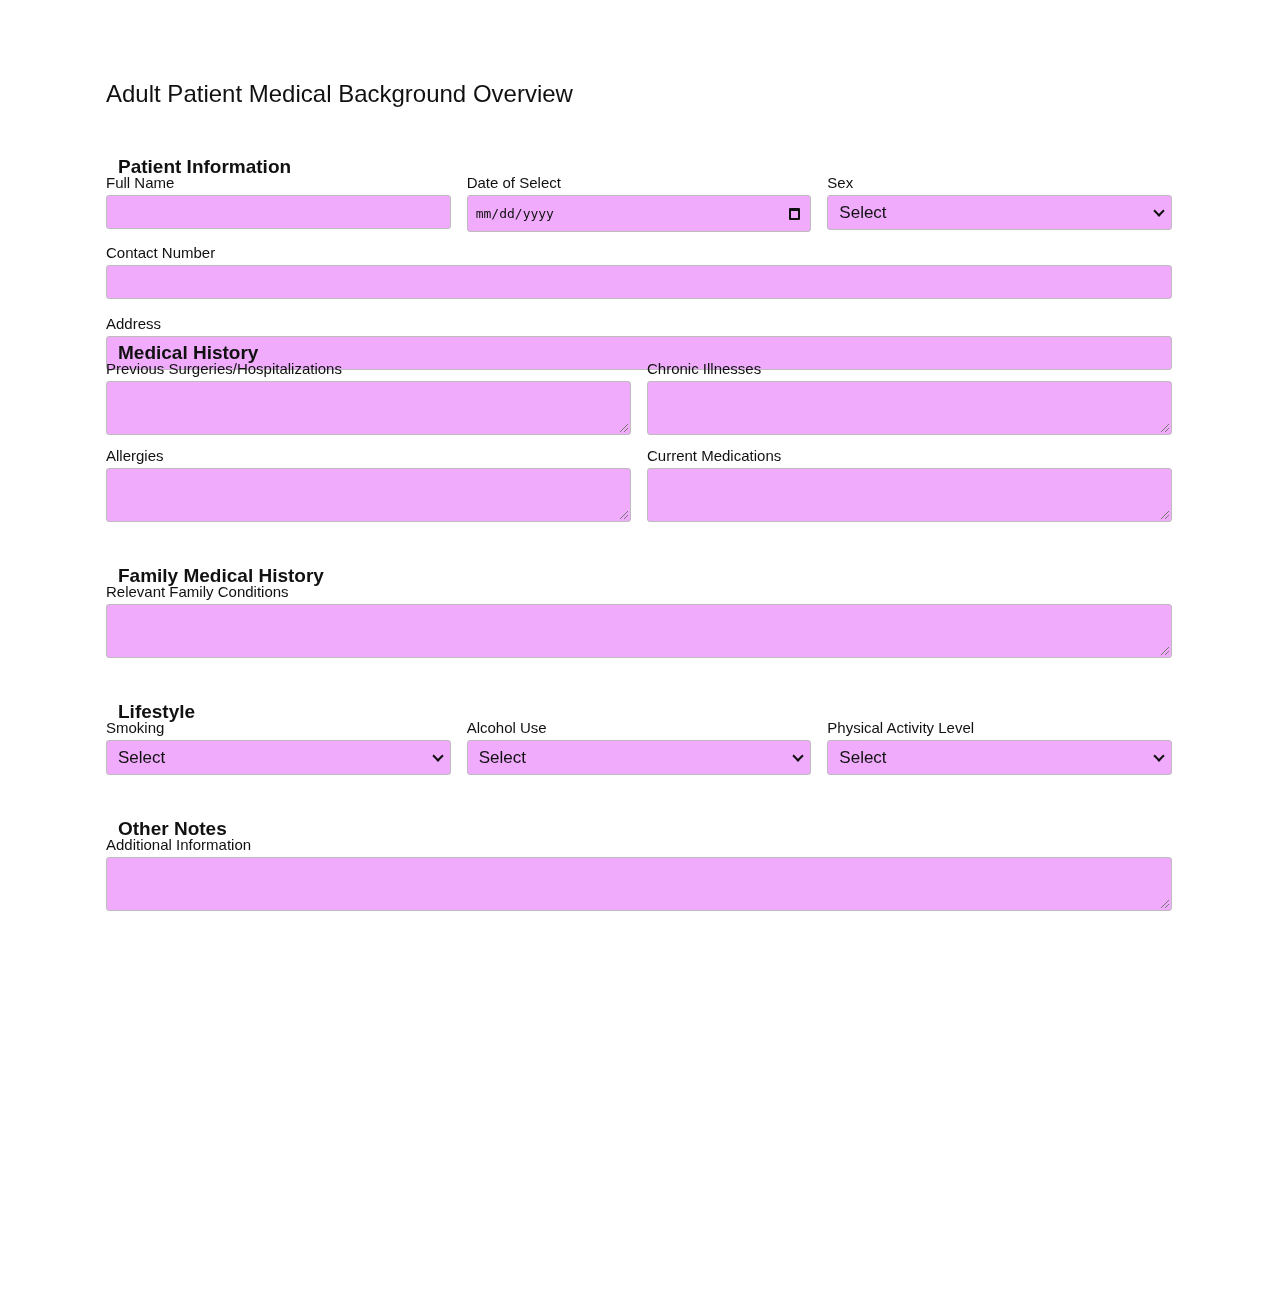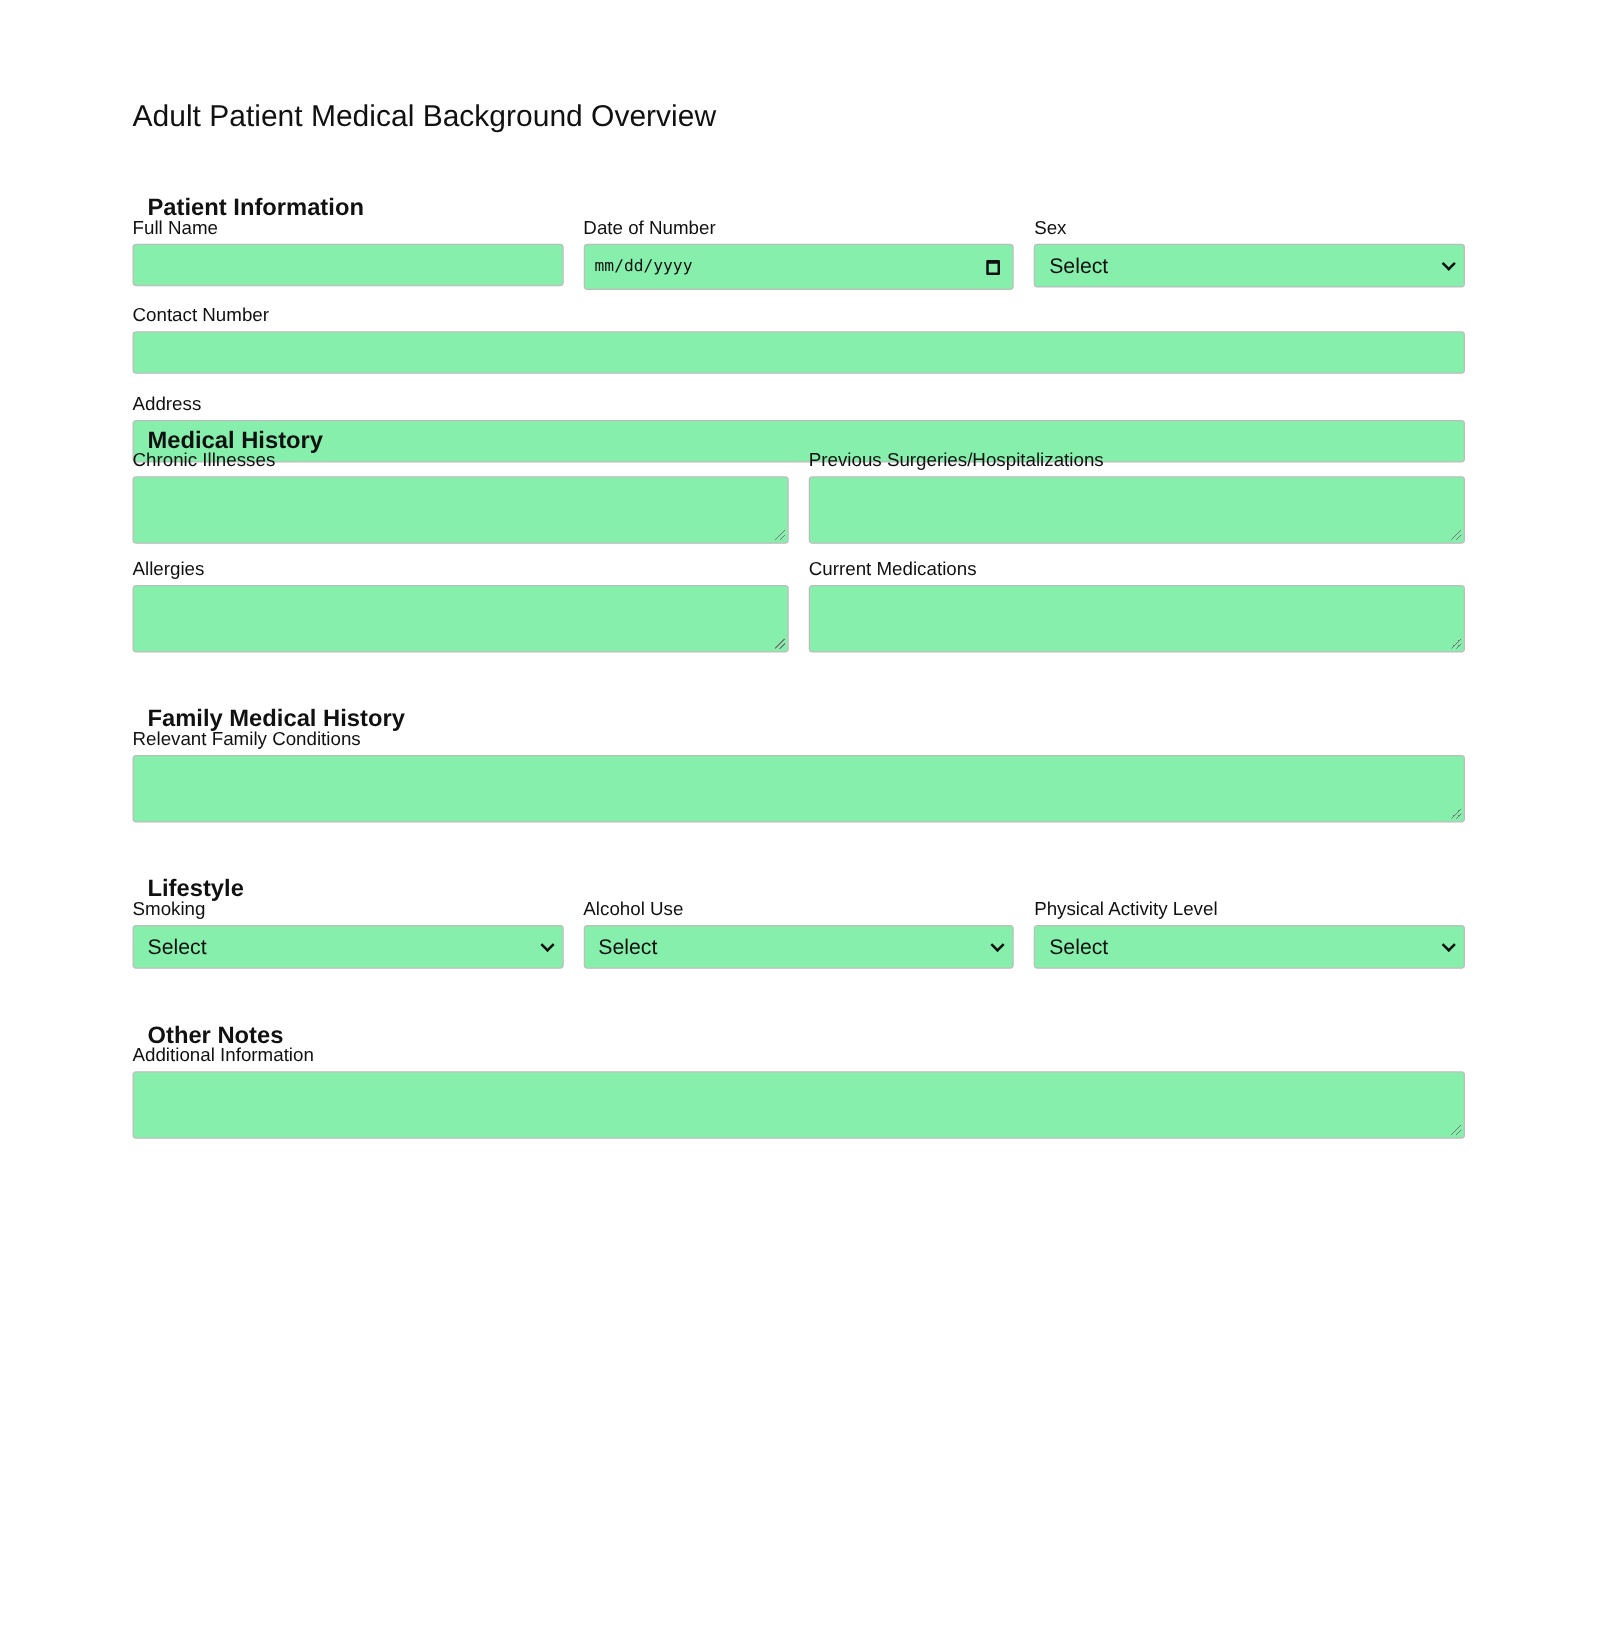--- a/index.html
+++ b/index.html
@@ -4,21 +4,21 @@
 <style>
   html, body { margin:0; padding:0; background:#ffffff; }
   body { font-family: "Liberation Sans", sans-serif; color:#111; width:1278px; height:1300px; position:relative; }
   .container { position:absolute; left:106px; top:0; width:1066px; }
   h1 { font-size:24px; font-weight:normal; margin:0; position:absolute; top:75px; left:0; white-space:nowrap; line-height:38px; }
   .section { position:absolute; left:0; width:1066px; }
   .section-title { font-size:19px; font-weight:bold; margin:12px; line-height:22px; }
   .row { display:flex; gap:16px; position:absolute; left:0; width:1066px; }
   .field { display:flex; flex-direction:column; flex:1; }
   .label { font-size:15px; line-height:17px; height:18px; color:#111; }
-  .input { box-sizing:border-box; border:1px solid #bdbdbd; border-radius:3px; background:#86efac; height:34px; position:relative; }
+  .input { box-sizing:border-box; border:1px solid #bdbdbd; border-radius:3px; background:#f0abfc; height:34px; position:relative; }
   .date { height:37px; font-family:"DejaVu Sans Mono", monospace; font-size:13px; display:flex; align-items:center; padding-left:8px; justify-content:space-between; padding-right:10px; }
   .cal { width:11px; height:12px; border:2px solid #111; border-top-width:3px; box-sizing:border-box; border-radius:1px; }
   .select { height:35px; display:flex; align-items:center; justify-content:space-between; padding:0 8px 0 11px; font-size:17px;gap:43px; }
   .chev { width:6px; height:6px; border-right:2px solid #111; border-bottom:2px solid #111; transform:rotate(45deg); margin-top:-4px; }
   .textarea { height:54px; }
   .grip { position:absolute; right:2px; bottom:2px; width:8px; height:8px;
     background: linear-gradient(135deg, transparent 45%, #777 45%, #777 52%, transparent 52%, transparent 70%, #777 70%, #777 77%, transparent 77%); }
 </style>
 </head>
 <body>
@@ -28,21 +28,21 @@
 
   <div class="section" style="top:144px;">
     <h2 class="section-title">Patient Information</h2>
   </div>
   <div class="row" style="top:174px;">
     <div class="field">
       <span class="label">Full Name</span>
       <div class="input" style="margin-top:3px;"></div>
     </div>
     <div class="field">
-      <span class="label">Date of Number</span>
+      <span class="label">Date of Select</span>
       <div class="input date" style="margin-top:3px;">
         <span>mm/dd/yyyy</span>
         <span class="cal"></span>
       </div>
     </div>
     <div class="field">
       <span class="label">Sex</span>
       <div class="input select" style="margin-top:3px;">
         <span>Select</span>
         <span class="chev"></span>
@@ -58,27 +58,27 @@
       <span class="label">Address</span>
       <div class="input" style="margin-top:3px;"></div>
     </div>
   </div>
 
   <div class="section" style="top:330px;">
     <h2 class="section-title">Medical History</h2>
   </div>
   <div class="row" style="top:360px;">
     <div class="field">
-      <span class="label">Chronic Illnesses</span>
+      <span class="label">Previous Surgeries/Hospitalizations</span>
       <div class="input textarea" style="margin-top:3px;">
           <span class="grip"></span>
         </div>
     </div>
     <div class="field">
-      <span class="label">Previous Surgeries/Hospitalizations</span>
+      <span class="label">Chronic Illnesses</span>
       <div class="input textarea" style="margin-top:3px;">
           <span class="grip"></span>
         </div>
     </div>
   </div>
   <div class="row" style="top:447px;">
     <div class="field">
       <span class="label">Allergies</span>
       <div class="input textarea" style="margin-top:3px;">
           <span class="grip"></span>

